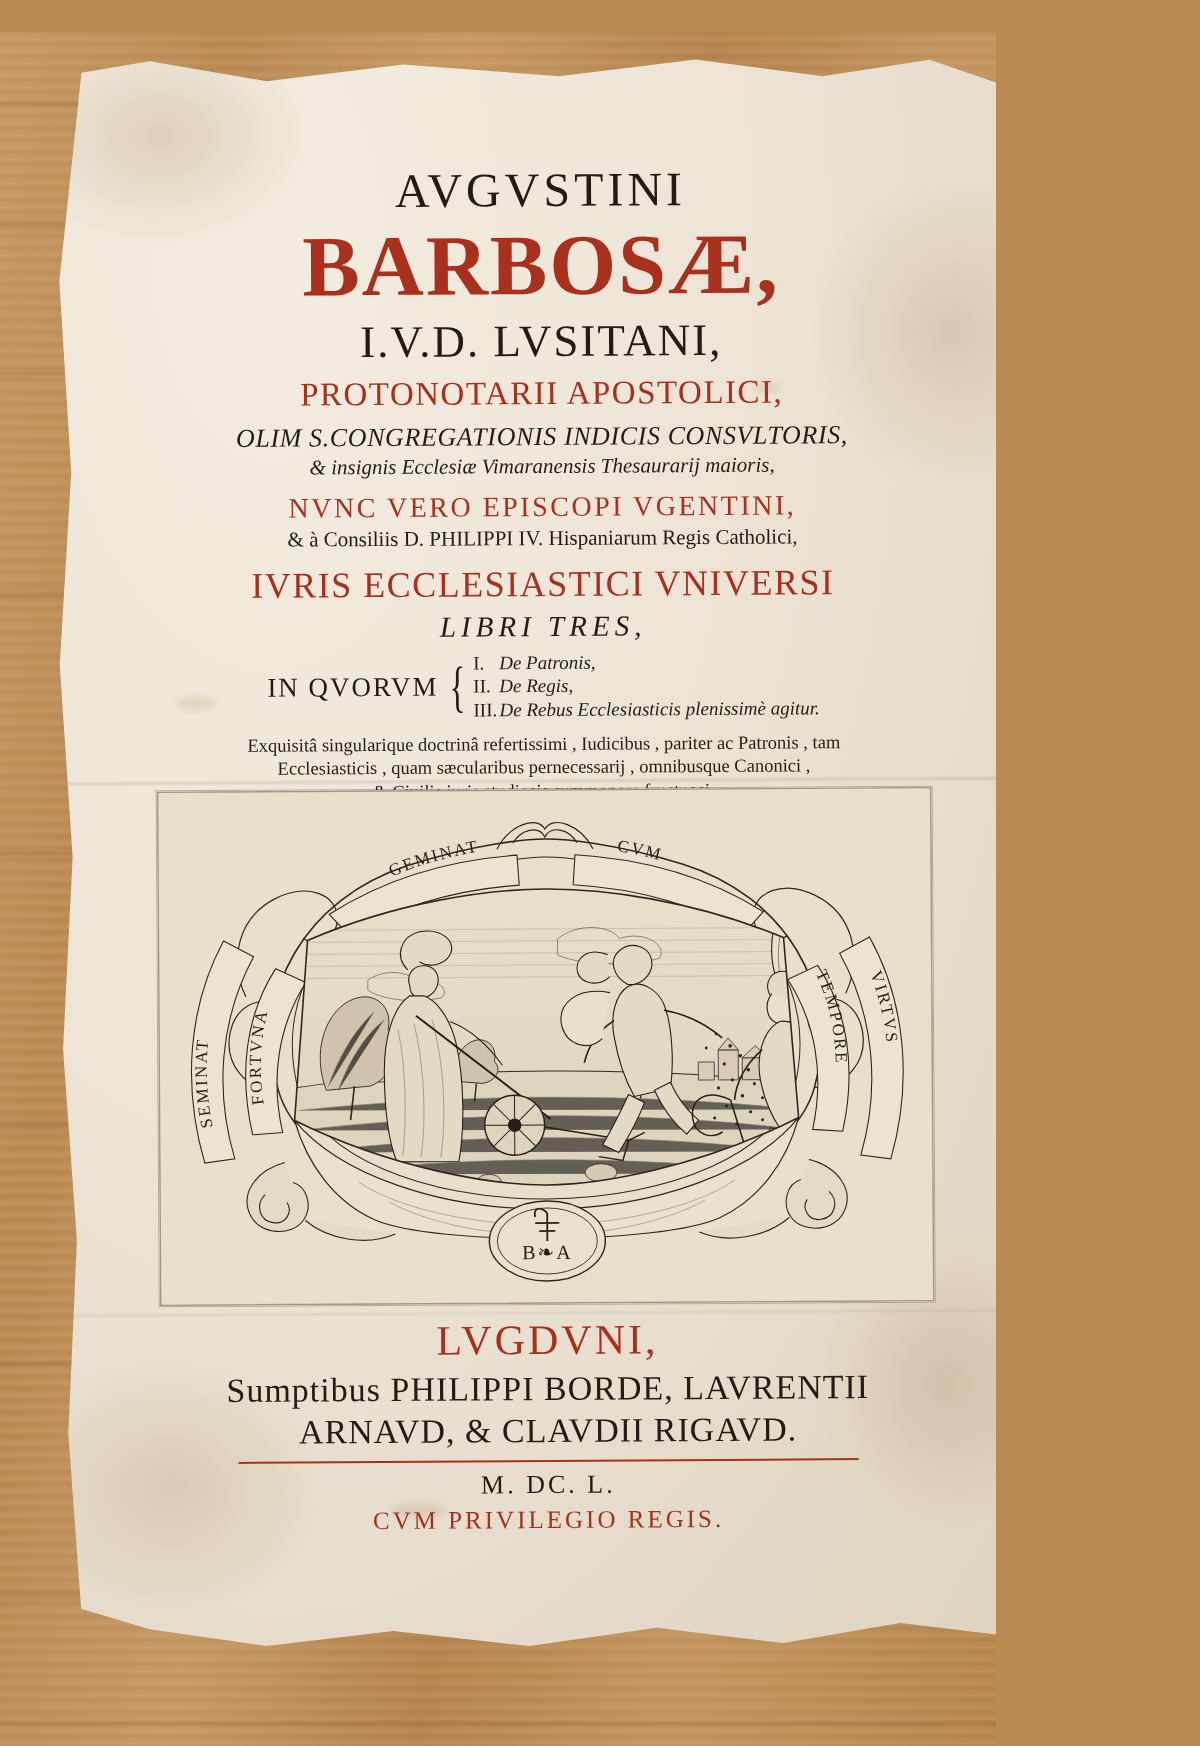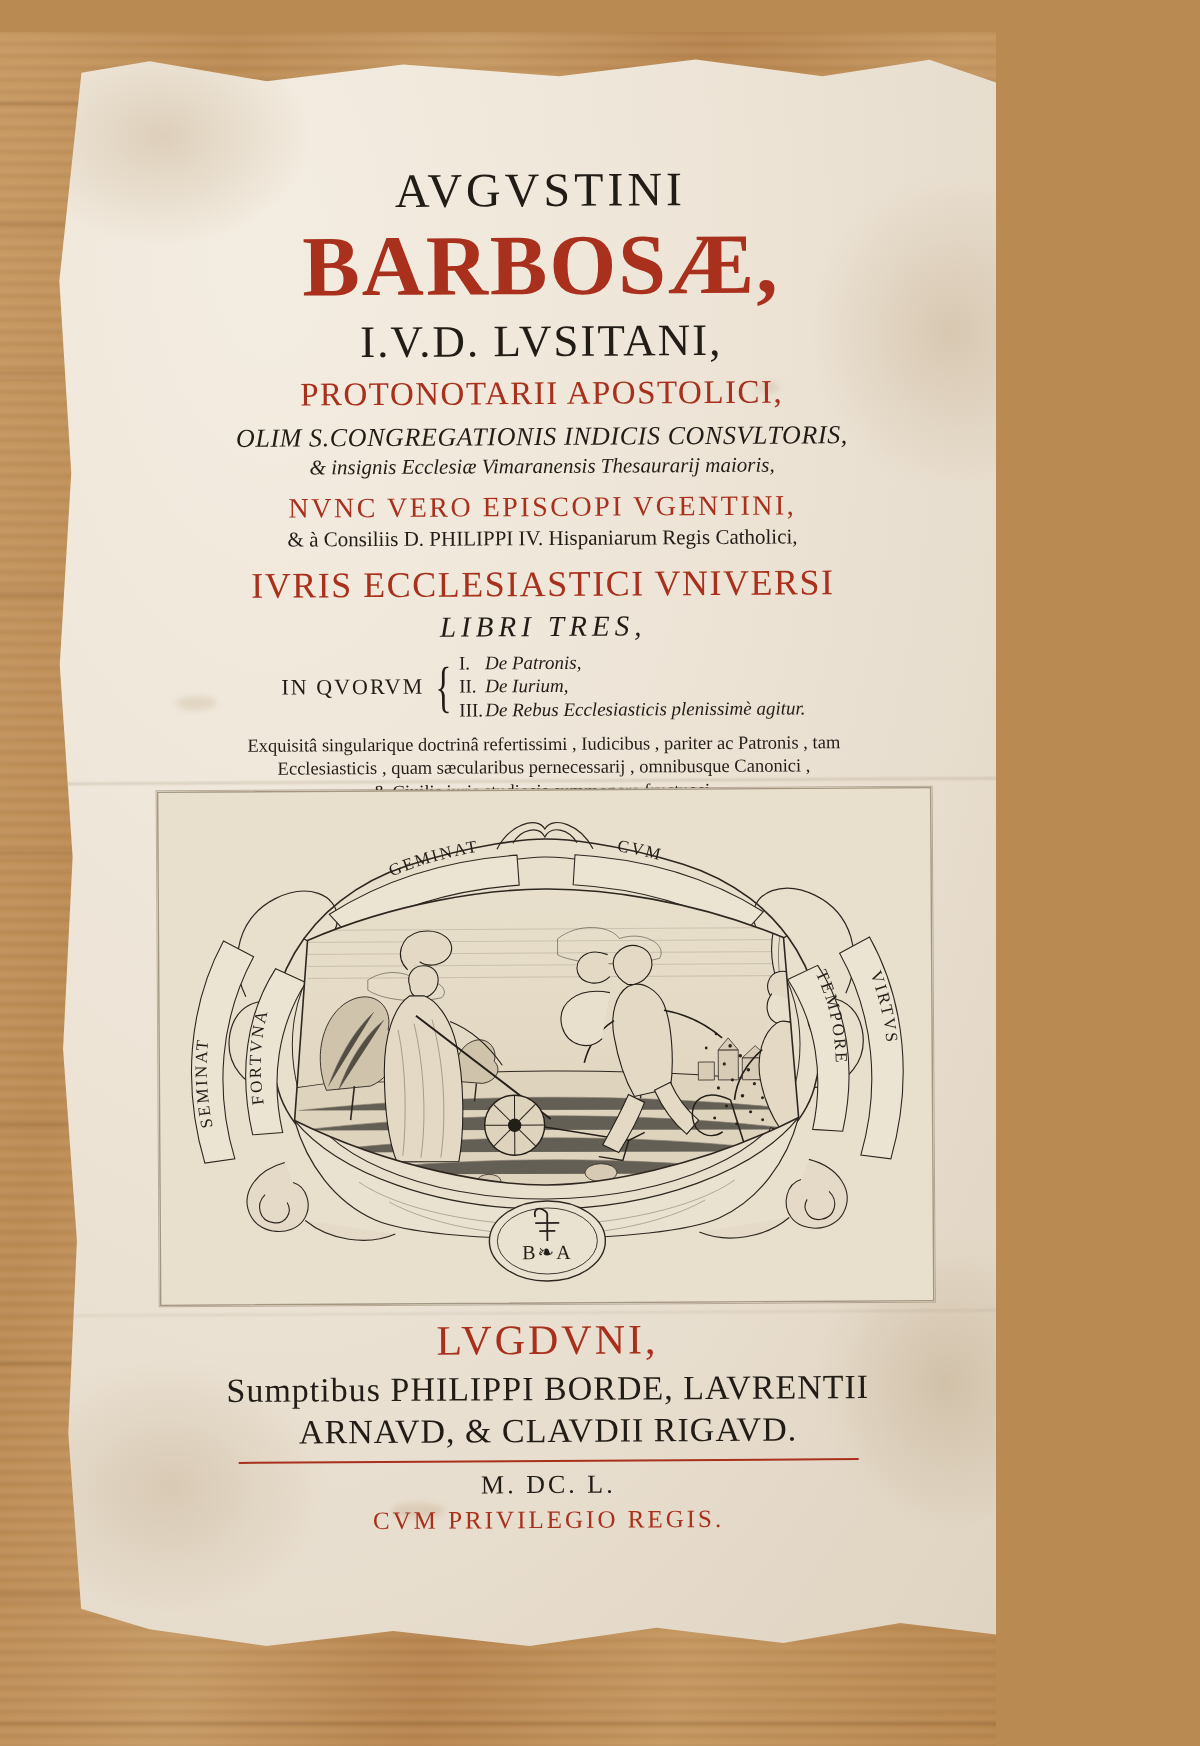--- a/index.html
+++ b/index.html
@@ -136,21 +136,21 @@
   }
 
   
   .quorum-row {
     display: flex;
     justify-content: center;
     align-items: center;
     margin-top: 8px;
   }
   .quorum-label {
-    font-size: 22px;
+    font-size: 27px;
     letter-spacing: 2px;
     color: #221c16;
     padding-right: 6px;
     align-self: center;
   }
   .brace {
     font-size: 56px;
     line-height: 0.8;
     color: #221c16;
     font-family: "Liberation Serif", serif;
@@ -293,21 +293,21 @@
       <div class="l-libri blk">LIBRI TRES,</div>
 
       <div class="quorum-row">
         <div class="quorum-label">IN QVORVM</div>
         <div class="brace">{</div>
         <div class="quorum-items">
           <div>
             <span class="num">I.</span><span>De Patronis,</span>
           </div>
           <div>
-            <span class="num">II.</span><span>De Iurium,</span>
+            <span class="num">II.</span><span>De Regis,</span>
           </div>
           <div>
             <span class="num">III.</span><span>De Rebus Ecclesiasticis plenissimè agitur.</span>
           </div>
         </div>
       </div>
 
       <div class="para">
         <div>Exquisitâ singularique doctrinâ refertissimi , Iudicibus , pariter ac Patronis , tam</div>
         <div>Ecclesiasticis , quam sæcularibus pernecessarij , omnibusque Canonici ,</div>

